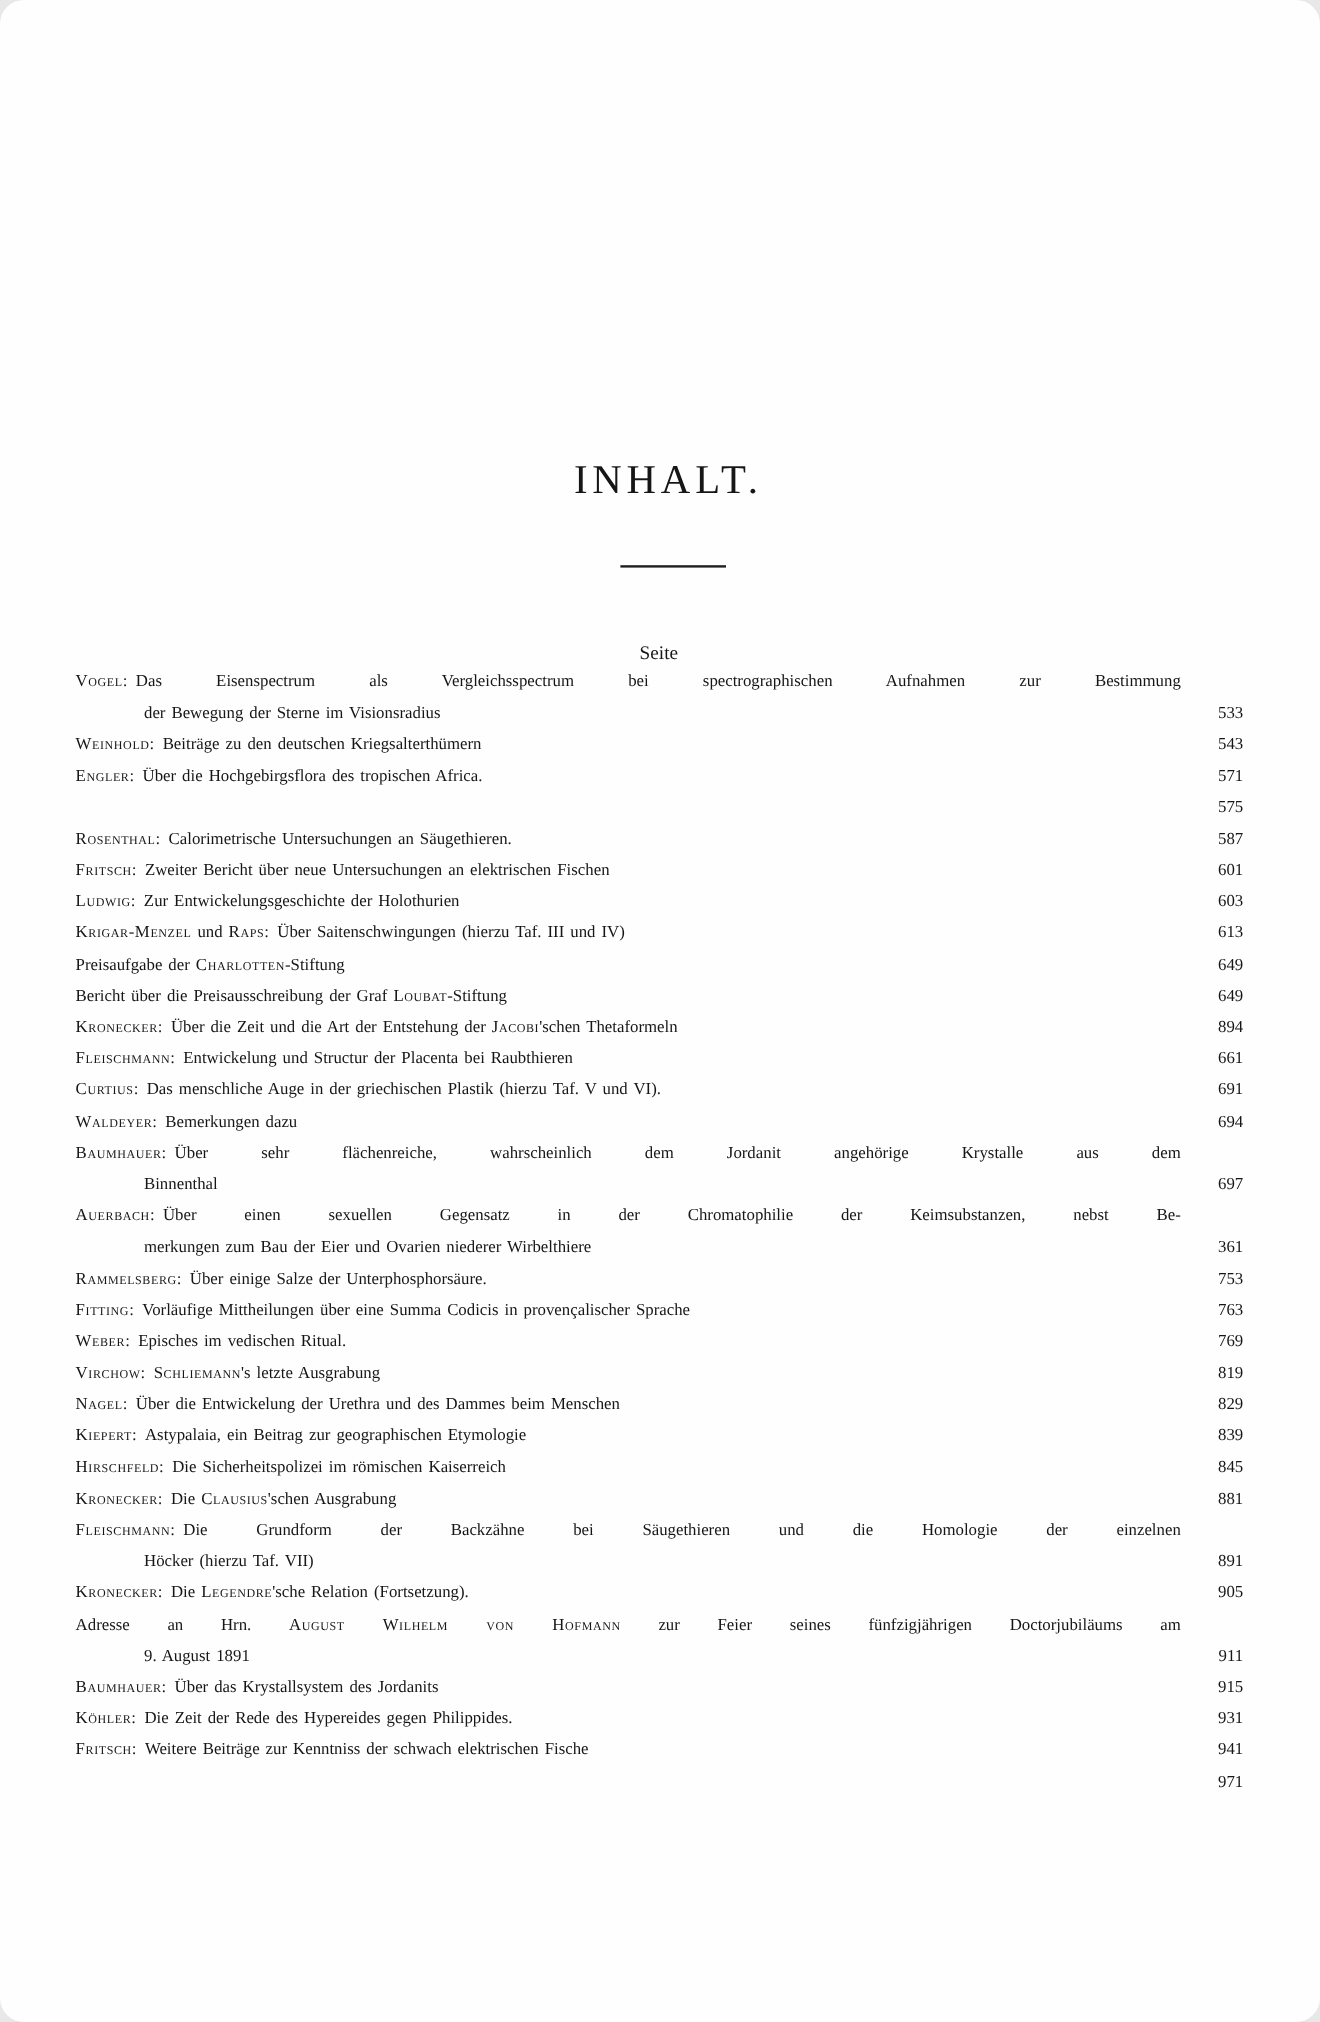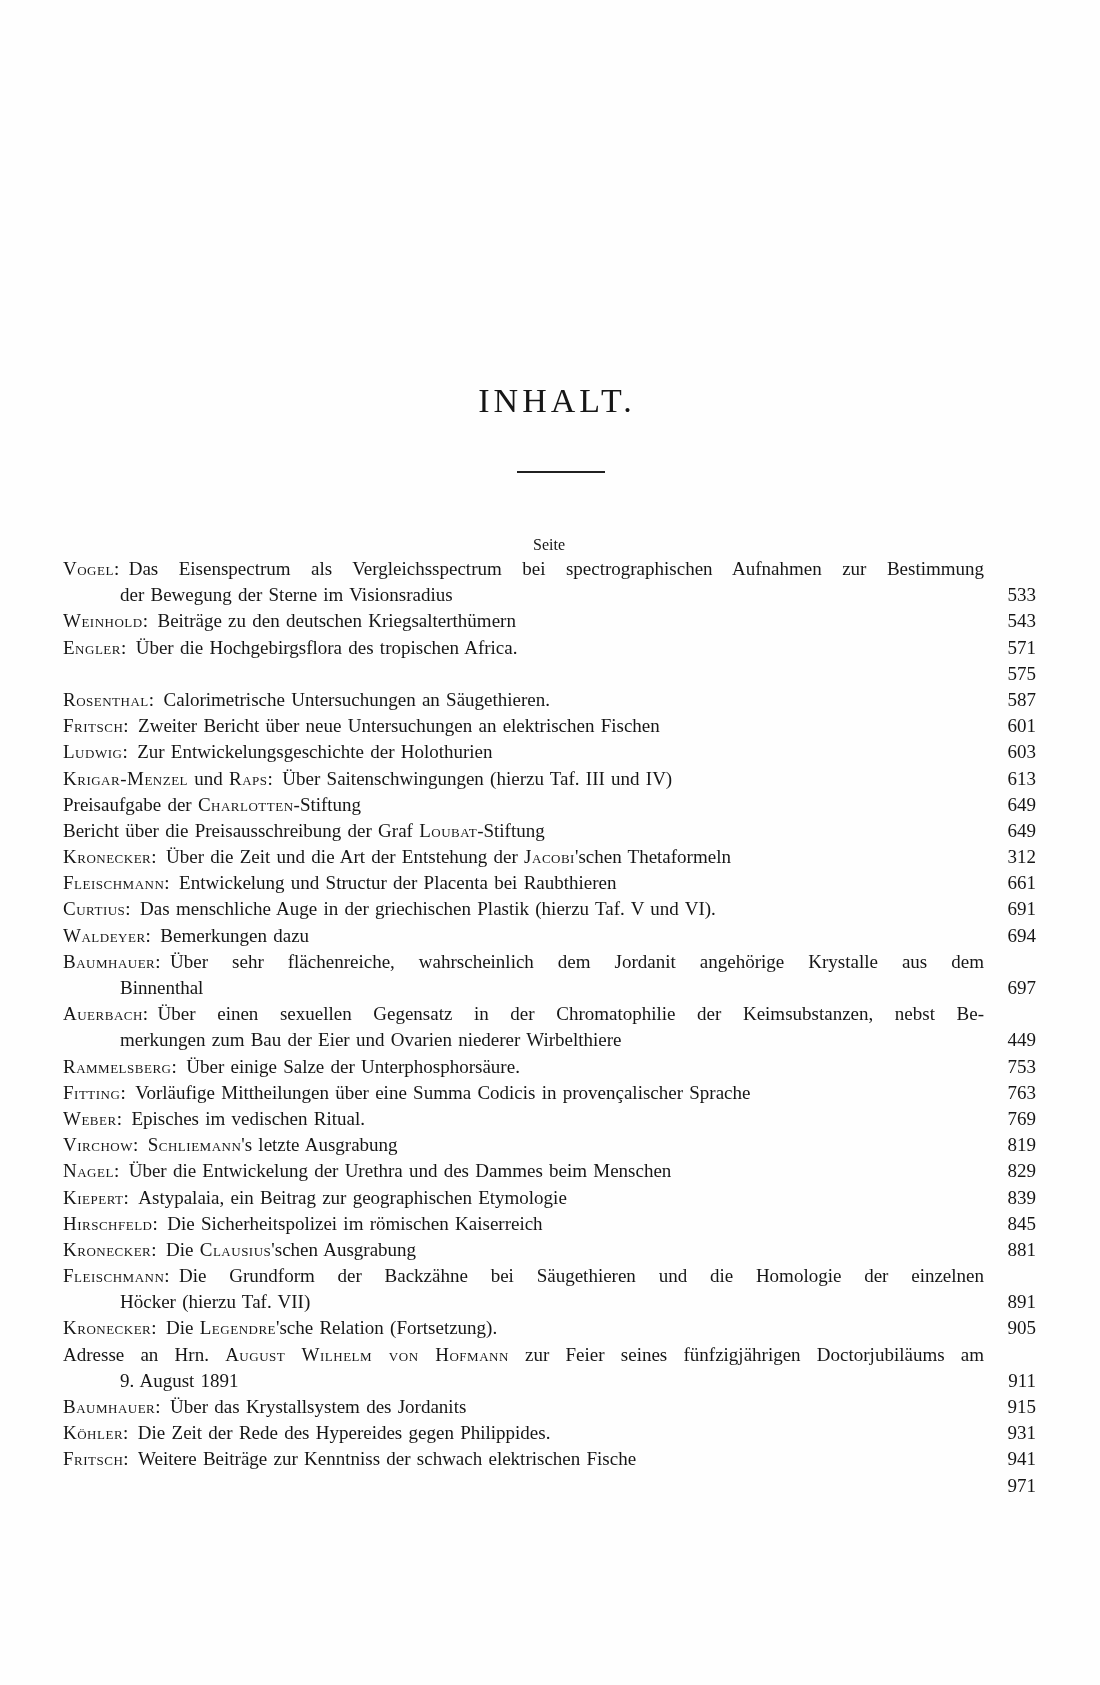--- a/index.html
+++ b/index.html
@@ -4,20 +4,21 @@
 <style>
   html,body { margin:0; padding:0; background:#e8e8e8; }
   .sheet {
     position:relative;
     width:1100px; height:1685px;
     background:#fefefdf5;
     background-color:#fefefe;
     font-family:"Liberation Serif", serif;
     color:#161616;
     overflow:hidden;
+    border-radius:20px;
   }
   .title {
     position:absolute;
     top:383px; left:7px; width:1100px;
     margin:0;
     text-align:center;
     font-size:34px; line-height:36px;
     font-weight:normal;
     letter-spacing:4px;
     white-space:pre;
@@ -34,23 +35,23 @@
     width:973px;
   }
   .seite {
     text-align:center;
     font-size:16px; line-height:18px;
     padding-right:1px;
     margin-bottom:2px;
   }
   .line {
     display:flex;
-    align-items:flex-start;
+    align-items:flex-end;
     height:26.2px;
-    font-size:19px;
+    font-size:14px;
     line-height:26.2px;
   }
   .line .t {
     white-space:pre;
     word-spacing:1.5px;
   }
   .line.ind { padding-left:57px; }
   .line.j .t {
     flex:1 1 auto;
     white-space:normal;
@@ -131,21 +132,21 @@
           <span class="pg">649</span>
         </div>
         <div class="line">
           <span class="t"><span>Bericht über die Preisausschreibung der Graf </span><span class="sc">Loubat</span><span>-Stiftung</span></span>
           <span class="dots"></span>
           <span class="pg">649</span>
         </div>
         <div class="line">
           <span class="t"><span class="sc">Kronecker</span><span>: Über die Zeit und die Art der Entstehung der </span><span class="sc">Jacobi</span><span>'schen Thetaformeln</span></span>
           <span class="dots"></span>
-          <span class="pg">312</span>
+          <span class="pg">894</span>
         </div>
         <div class="line">
           <span class="t"><span class="sc">Fleischmann</span><span>: Entwickelung und Structur der Placenta bei Raubthieren</span></span>
           <span class="dots"></span>
           <span class="pg">661</span>
         </div>
         <div class="line">
           <span class="t"><span class="sc">Curtius</span><span>: Das menschliche Auge in der griechischen Plastik (hierzu Taf. V und VI).</span></span>
           <span class="dots"></span>
           <span class="pg">691</span>
@@ -164,21 +165,21 @@
           <span class="dots"></span>
           <span class="pg">697</span>
         </div>
         <div class="line j">
           <span class="t"><span class="sc">Auerbach</span><span>: Über einen sexuellen Gegensatz in der Chromatophilie der Keimsubstanzen, nebst Be-</span></span>
           <span class="sp"></span>
         </div>
         <div class="line ind">
           <span class="t"><span>merkungen zum Bau der Eier und Ovarien niederer Wirbelthiere</span></span>
           <span class="dots"></span>
-          <span class="pg">449</span>
+          <span class="pg">361</span>
         </div>
         <div class="line">
           <span class="t"><span class="sc">Rammelsberg</span><span>: Über einige Salze der Unterphosphorsäure.</span></span>
           <span class="dots"></span>
           <span class="pg">753</span>
         </div>
         <div class="line">
           <span class="t"><span class="sc">Fitting</span><span>: Vorläufige Mittheilungen über eine Summa Codicis in provençalischer Sprache</span></span>
           <span class="dots"></span>
           <span class="pg">763</span>

